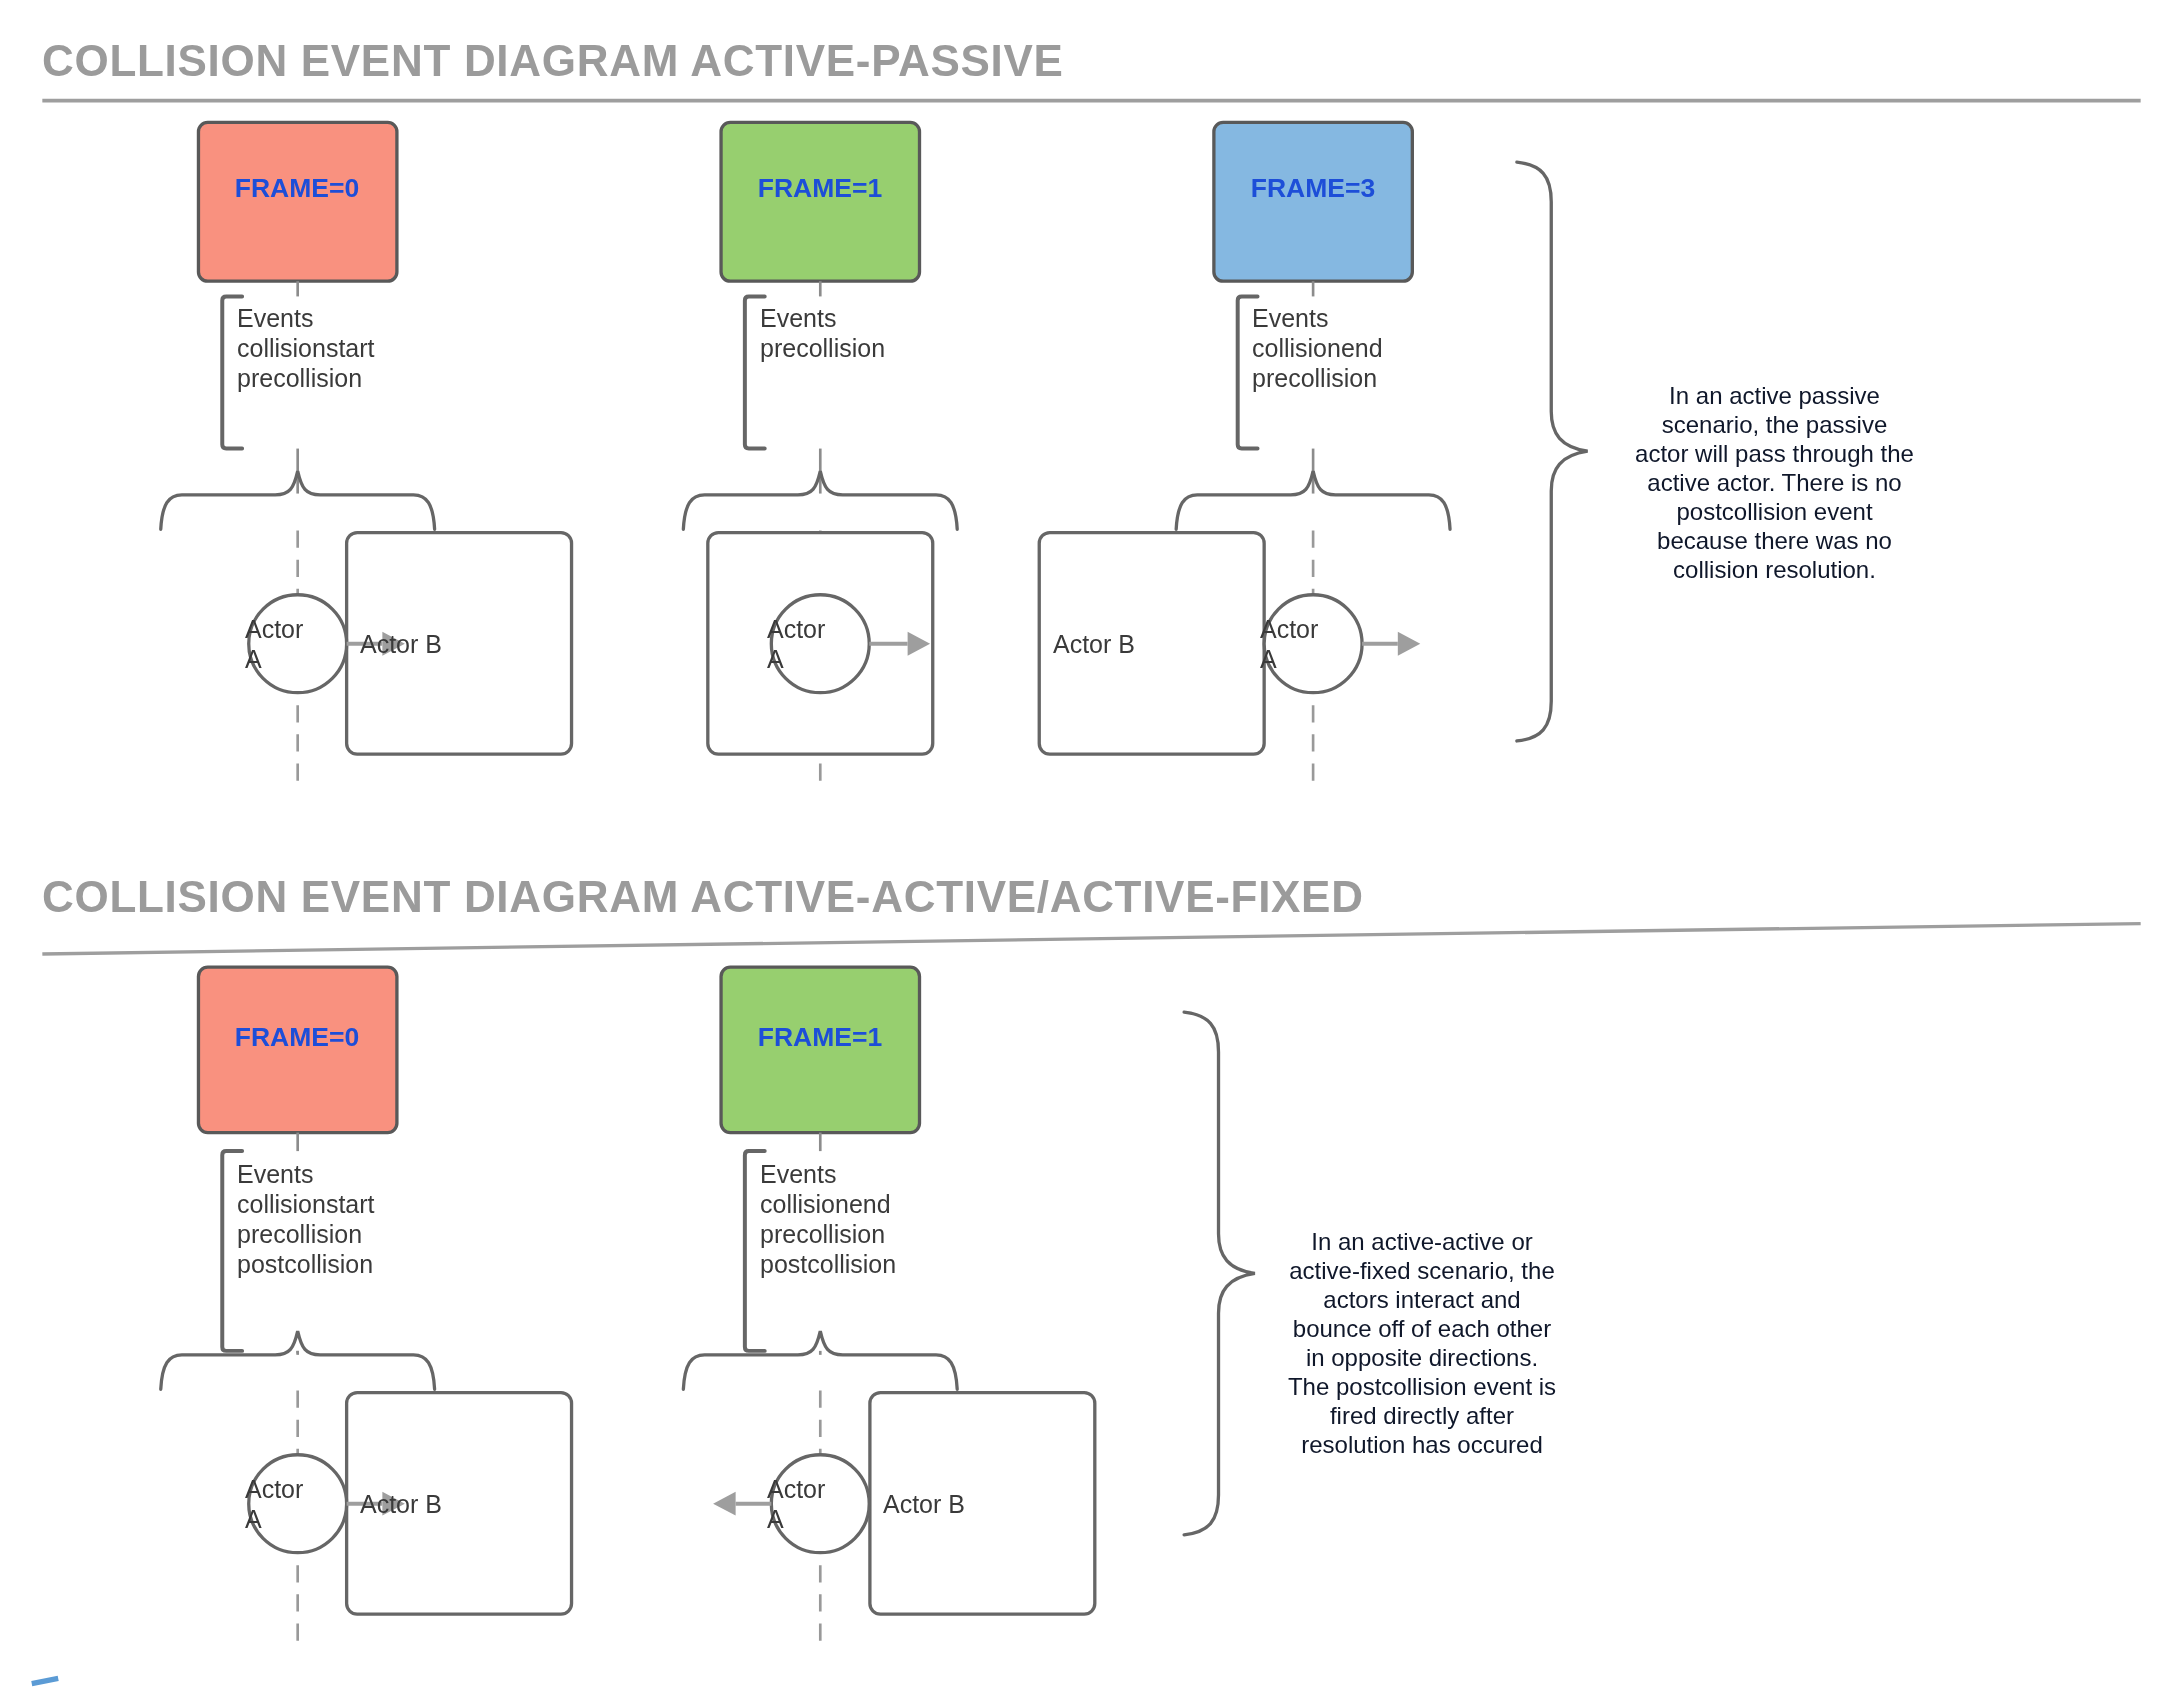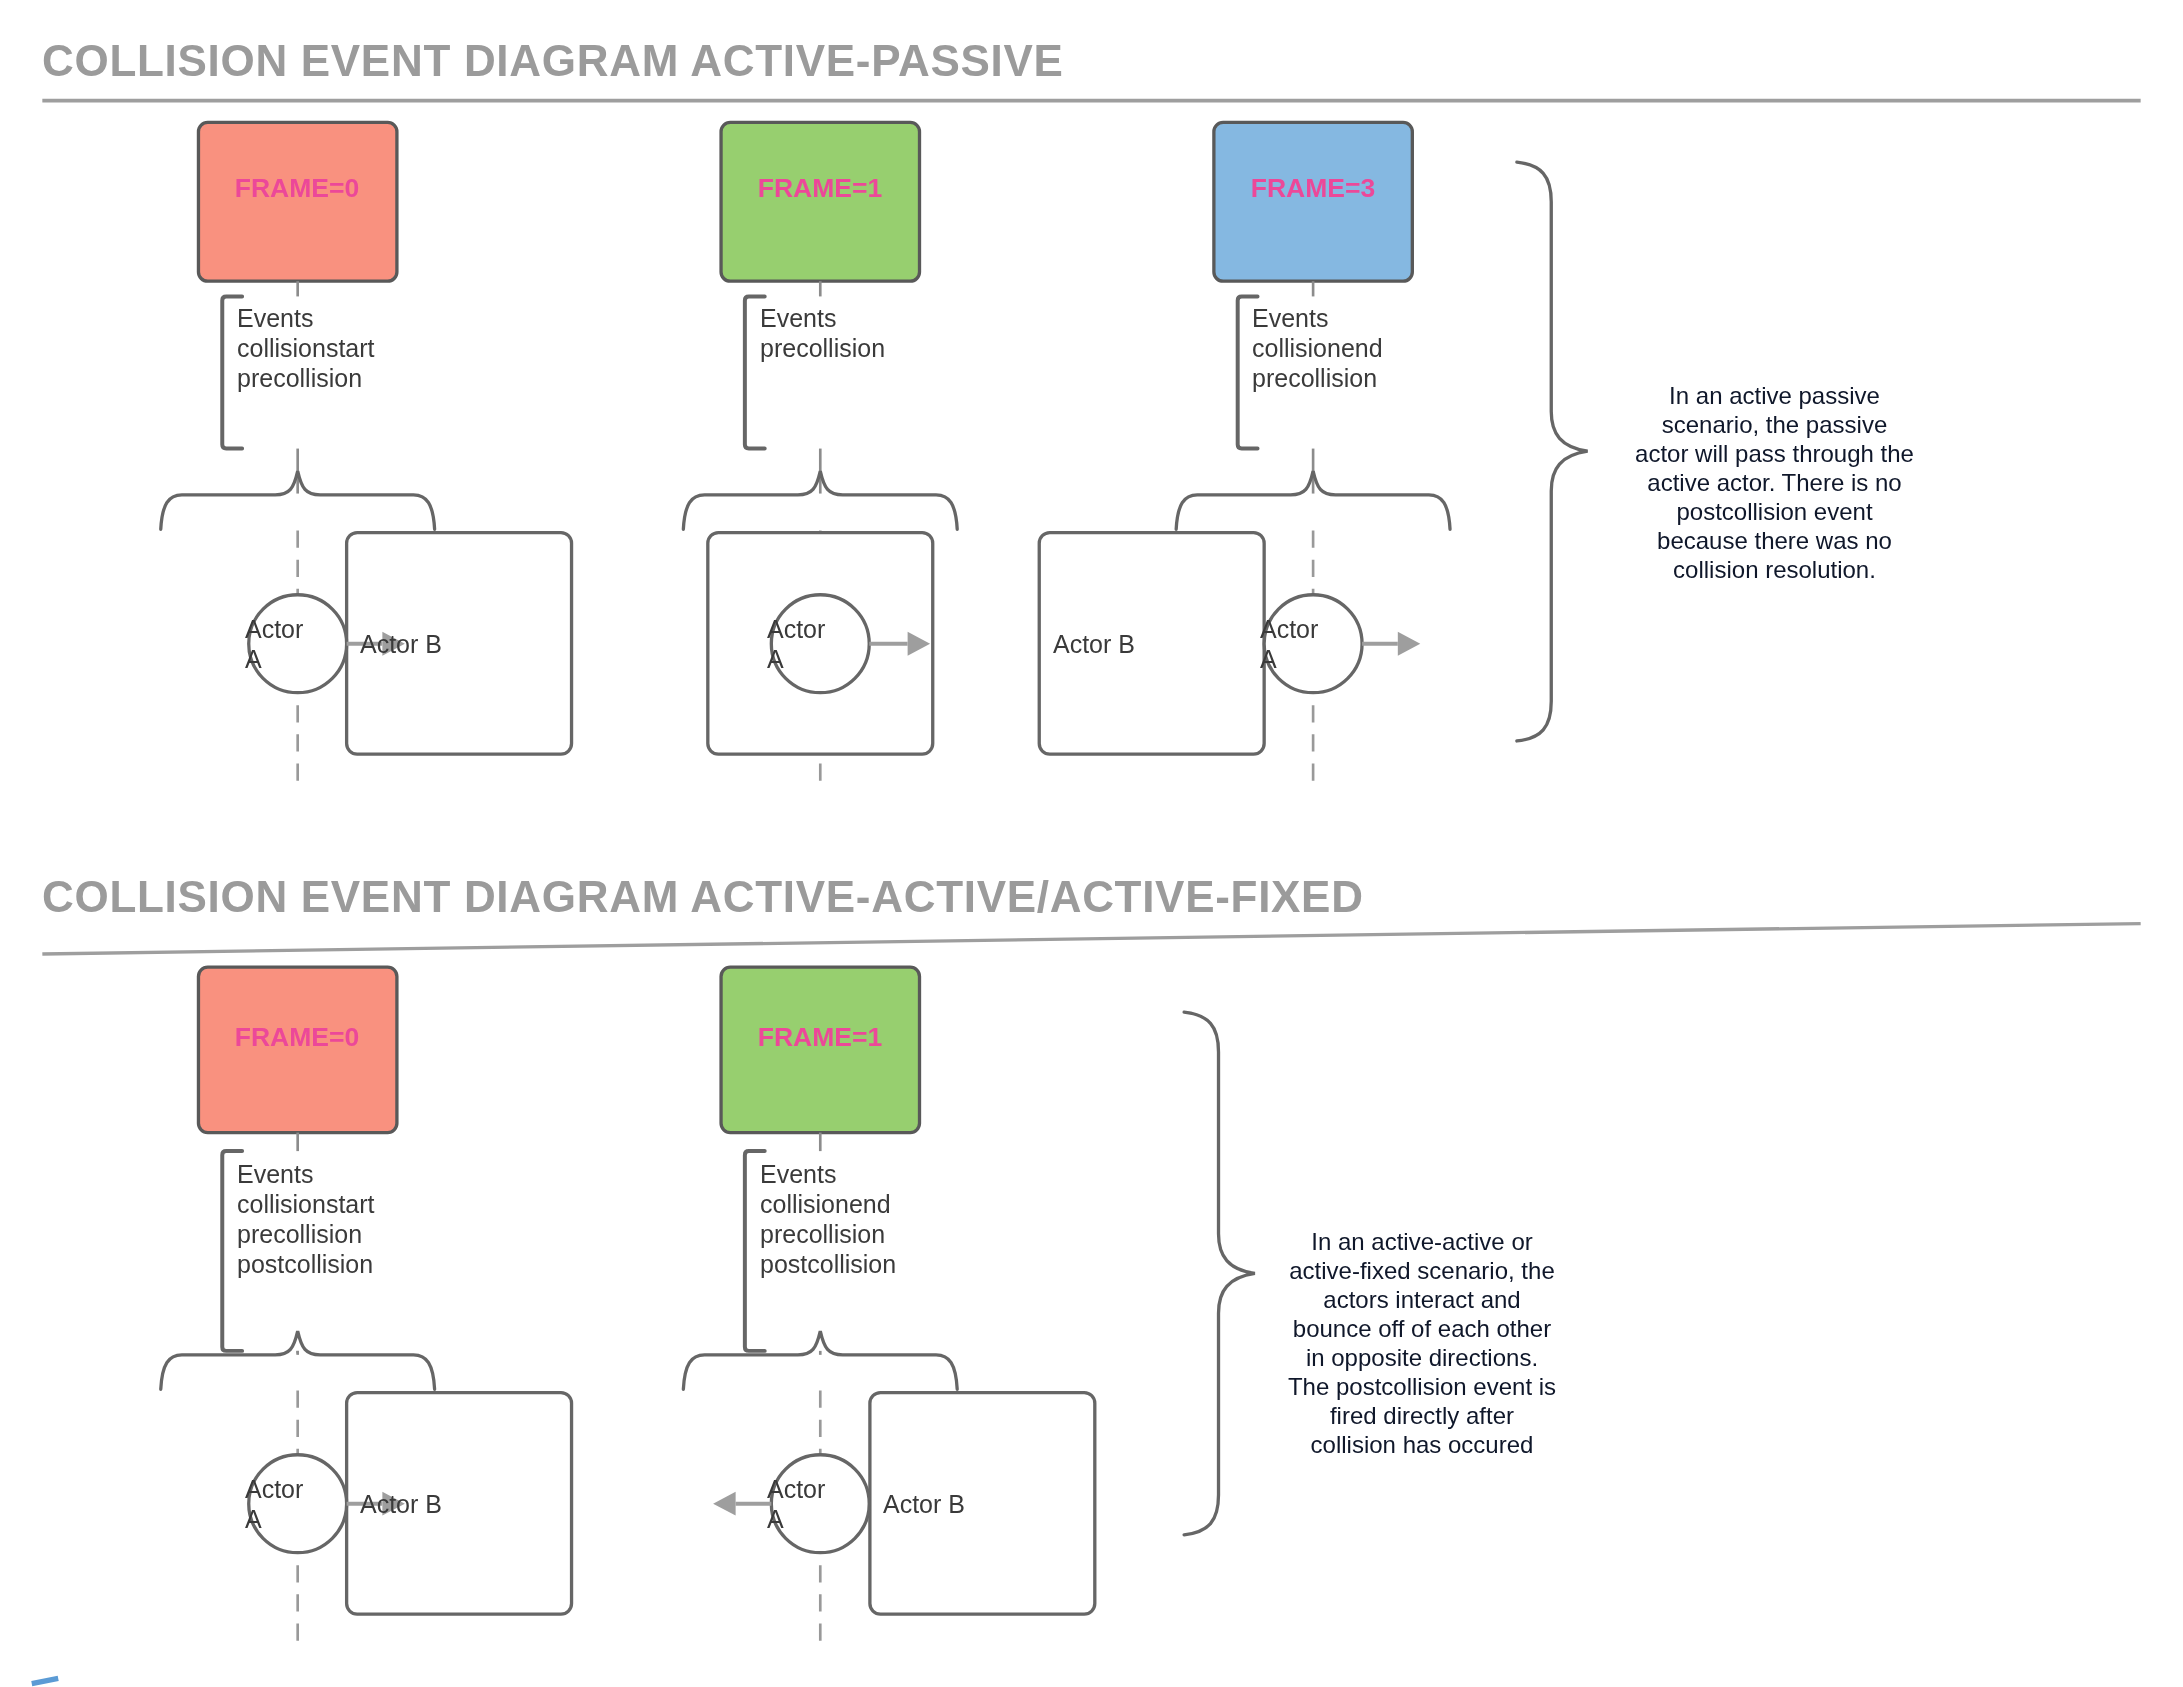--- a/index.html
+++ b/index.html
@@ -1,20 +1,20 @@
 <!DOCTYPE html>
 <html style="font-size:10.6px"><head>
 <meta charset="utf-8">
 <style>
   html,body{margin:0;padding:0;background:#ffffff;}
   #stage{position:relative;width:2183px;height:1687px;background:#ffffff;overflow:hidden;
          font-family:"Liberation Sans", sans-serif;padding-left:21px;}
   #shapes{position:absolute;left:0;top:0;width:2183px;height:1687px;}
   .sec-title{position:absolute;font-weight:bold;font-size:44px;color:#9b9b9b;letter-spacing:0.7px;white-space:nowrap;}
-  .frame-label{position:absolute;width:198px;text-align:center;font-weight:bold;font-size:26.5px;color:#ec4899;}
+  .frame-label{position:absolute;width:198px;text-align:center;font-weight:bold;font-size:26.5px;color:#1d4ed8;}
   .events{position:absolute;font-size:25px;line-height:30px;color:#3a3a3a;white-space:nowrap;}
   .events .ev-title{font-weight:normal;}
   .actor-a{position:absolute;width:106px;text-align:left;font-size:25px;line-height:30px;color:#3a3a3a;}
   .actor-b{position:absolute;width:198px;font-size:25px;color:#3a3a3a;}
   .note{position:absolute;text-align:center;font-size:24px;line-height:29px;color:#0f172a;white-space:nowrap;}
 </style>
 </head>
 <body>
 
 <div id="stage">
@@ -190,17 +190,17 @@
   <div class="actor-b" style="left:883px;top:1490px;">Actor B</div>
 
   <div class="note" style="left:1283px;top:1185px;width:278px;margin-top:42px;">
     <div>In an active-active or</div>
     <div>active-fixed scenario, the</div>
     <div>actors interact and</div>
     <div>bounce off of each other</div>
     <div>in opposite directions.</div>
     <div>The postcollision event is</div>
     <div>fired directly after</div>
-    <div>collision has occured</div>
+    <div>resolution has occured</div>
   </div>
 
 </div>
 
 
 </body></html>

